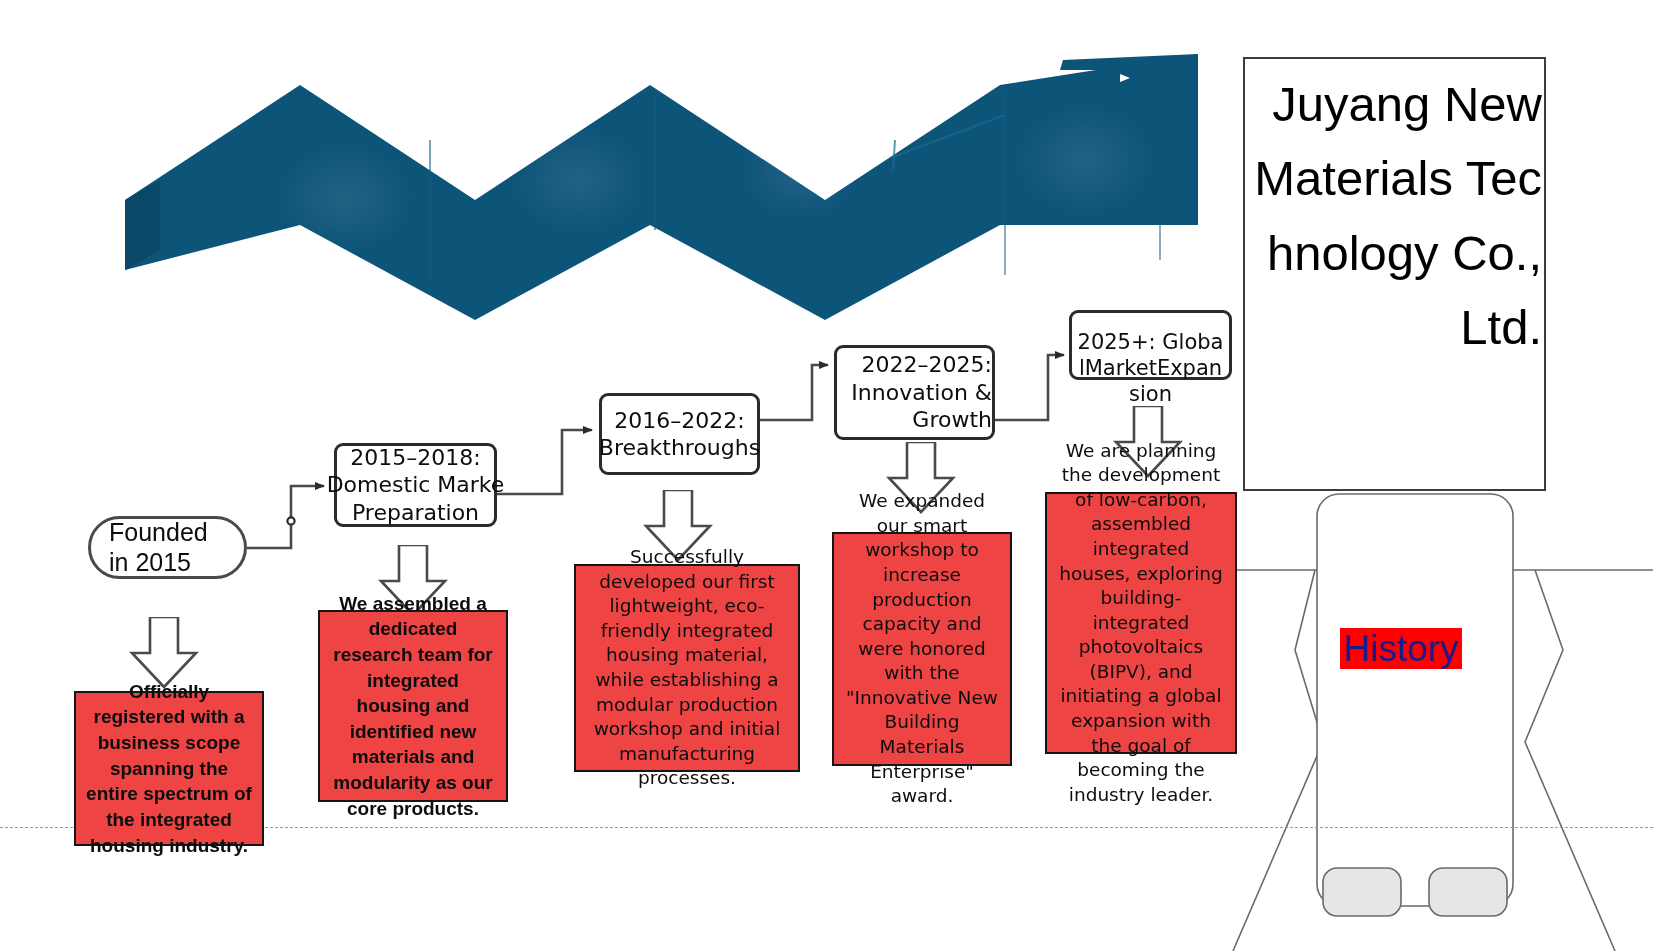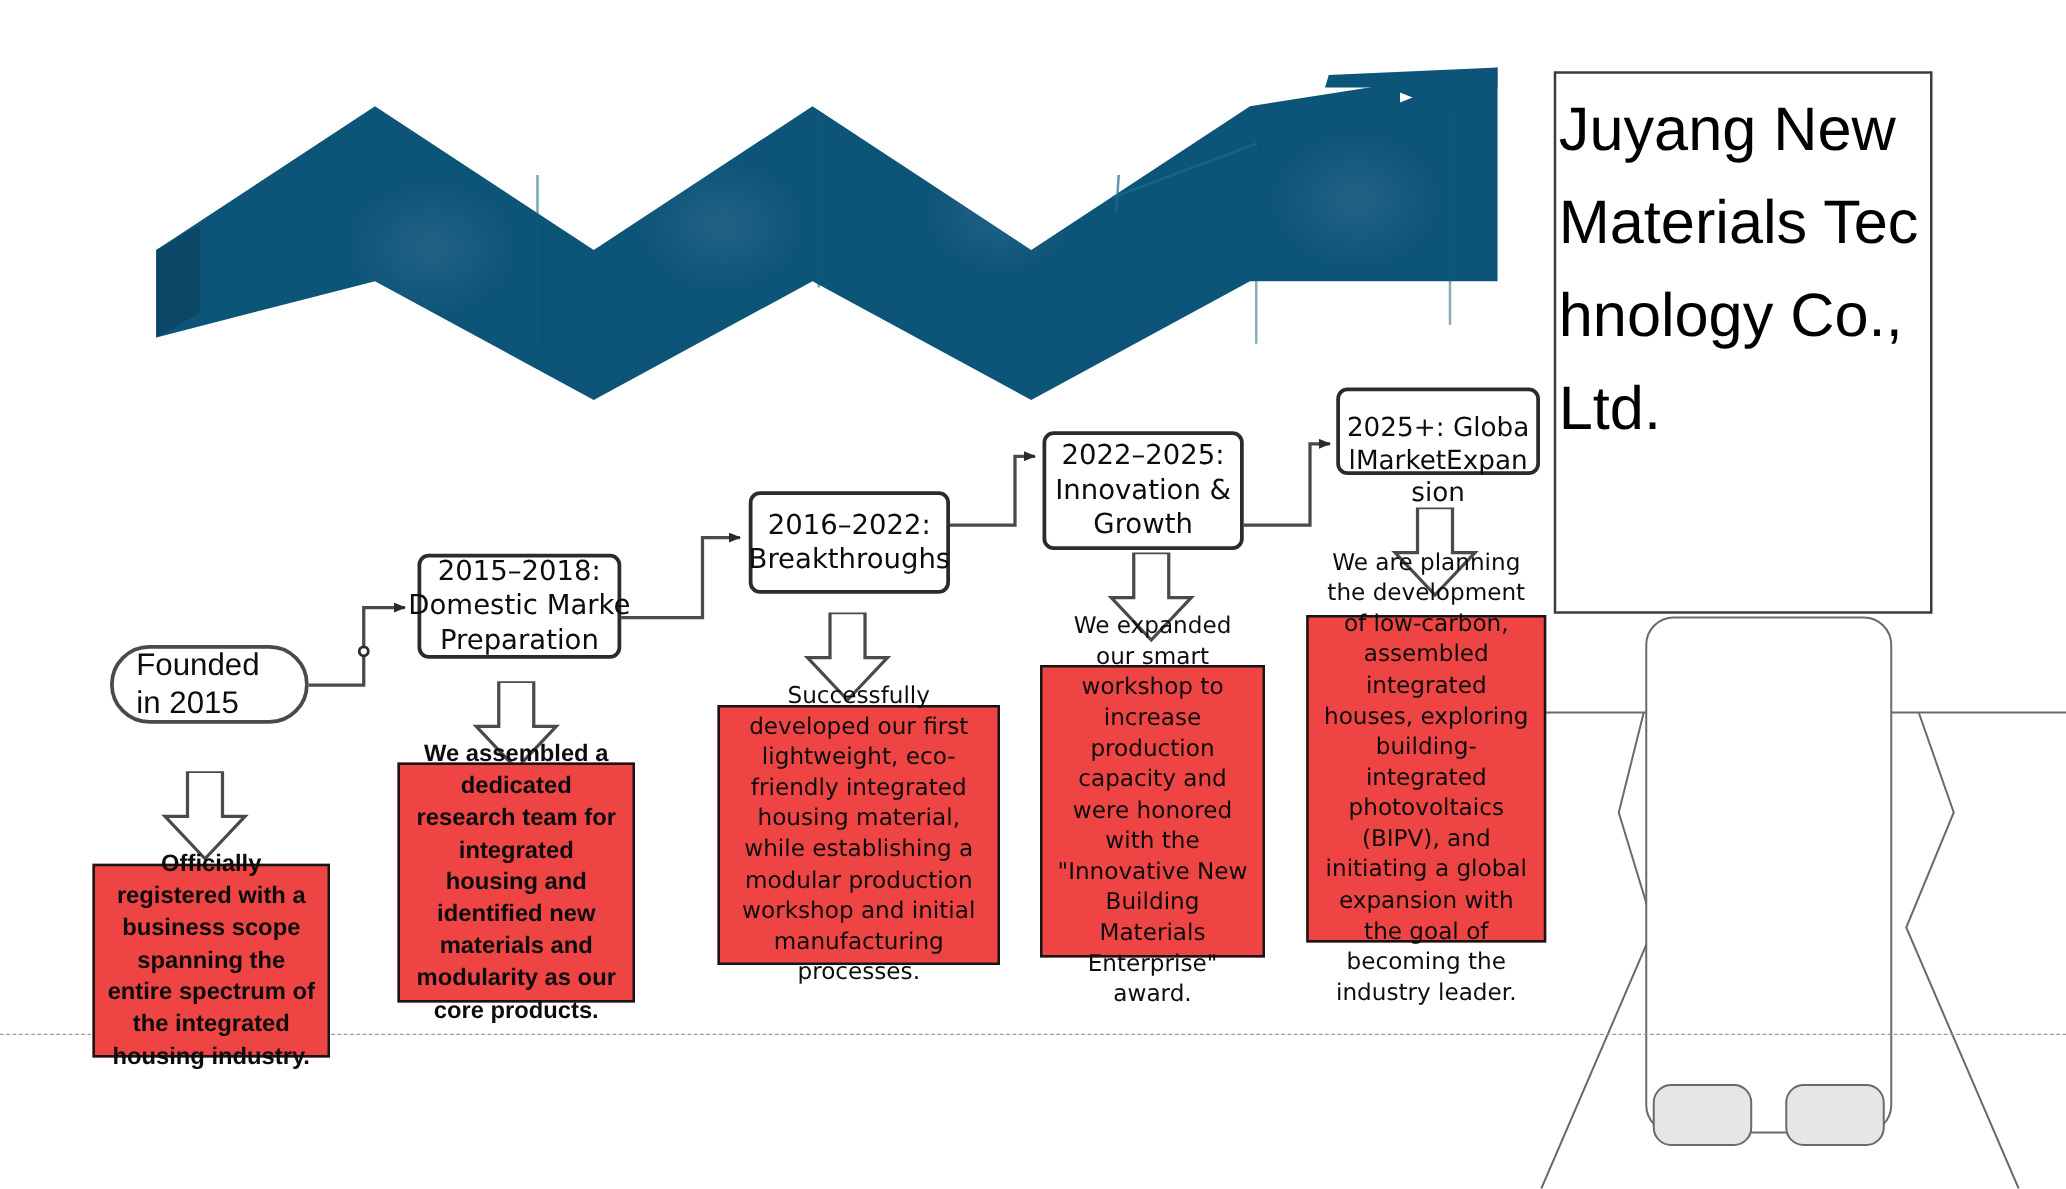--- a/index.html
+++ b/index.html
@@ -18,21 +18,21 @@
   
   .title-box{
     position:absolute;left:1243px;top:57px;width:303px;height:434px;
     border:2px solid #3c3c3c;background:#ffffff;
     display:flex;align-items:flex-start;justify-content:center;
     box-sizing:border-box;
     z-index:6;
   }
   .title-text{
     font-family:"Liberation Sans", sans-serif;
-    font-size:49px;line-height:1.52;text-align:left;color:#000000;
+    font-size:49px;line-height:1.52;text-align:right;color:#000000;
     padding:8px 2px 0 2px;word-break:break-all;
   }
 
   
   #podium{position:absolute;left:1195px;top:470px;width:458px;height:481px;z-index:1;}
 
   
   .our-history{
     position:absolute;left:1311px;top:627px;width:180px;
     z-index:7;text-align:center;
@@ -135,20 +135,21 @@
   <rect x="234" y="398" width="78" height="48" rx="14" ry="14" fill="#e6e6e6" stroke="#6a6a6a" stroke-width="1.6"></rect>
 </svg>
 
 <div class="dotted-guide"></div>
 
 <div class="title-box">
   <div class="title-text">Juyang New Materials Technology Co., Ltd.</div>
 </div>
 
 <div class="our-history">
+  <div><span>History</span></div>
 </div>
 
 <svg id="connectors" viewBox="0 0 1653 951">
   <defs>
     <marker id="ah" markerWidth="10" markerHeight="8" refX="9" refY="4" orient="auto" markerUnits="userSpaceOnUse">
       <polygon points="0,0 10,4 0,8" fill="#2b2b2b"></polygon>
     </marker>
   </defs>
 
   <path d="M 247 548 L 291 548 L 291 486 L 324 486" stroke="#4a4a4a" stroke-width="2.6" fill="none" marker-end="url(#ah)"></path>
@@ -182,21 +183,21 @@
 </div>
 
 <div class="stage overflow" style="left:334px;top:443px;width:163px;height:84px;">
   <span class="label">2015–2018: Domestic Marke Preparation</span>
 </div>
 
 <div class="stage" style="left:599px;top:393px;width:161px;height:82px;">
   <span class="label">2016–2022: Breakthroughs</span>
 </div>
 
-<div class="stage" style="left:834px;top:345px;width:161px;height:95px;">
+<div class="stage" style="left:834px;top:345px;width:161px;height:95px;text-align:right;">
   <span class="label">2022–2025: Innovation &amp; Growth</span>
 </div>
 
 <div class="stage overflow" style="left:1069px;top:310px;width:163px;height:70px;font-size:21px;">
   <span class="label" style="width:150px;word-break:break-all;margin-top:46px;">2025+: GlobalMarketExpansion</span>
 </div>
 
 <div class="desc alt" style="left:74px;top:691px;width:190px;height:155px;">
   <span>Officially registered with a business scope spanning the entire spectrum of the integrated housing industry.</span>
 </div>

